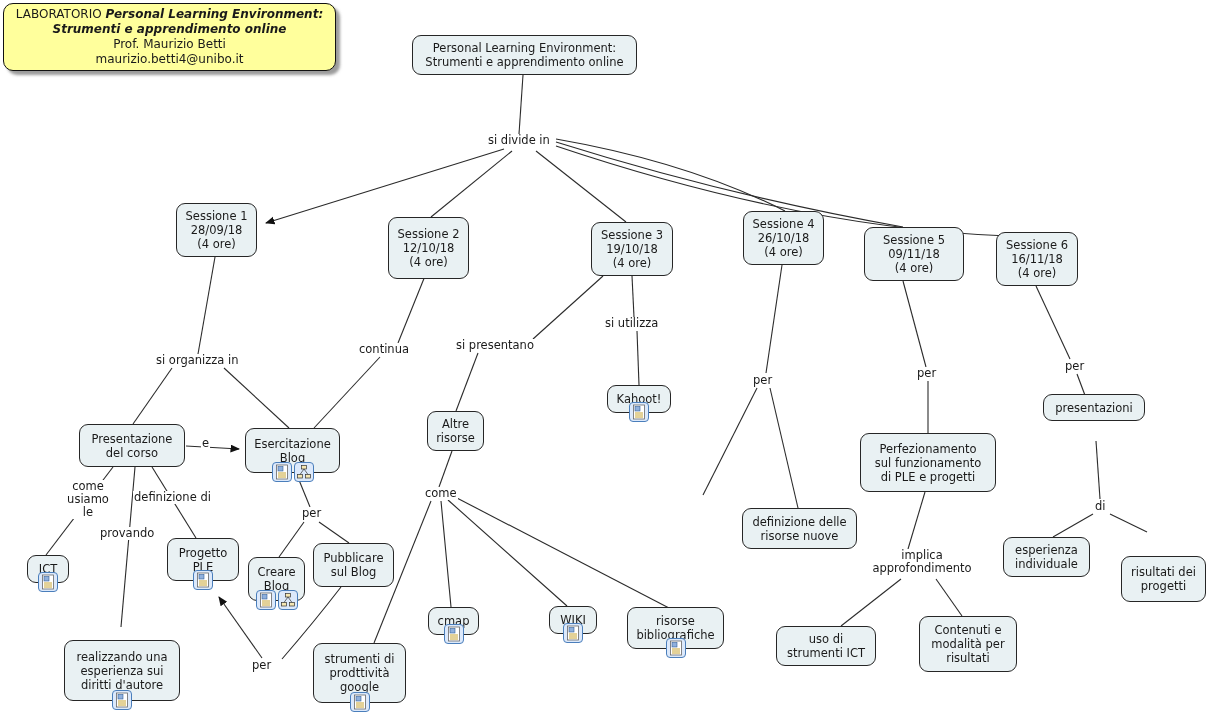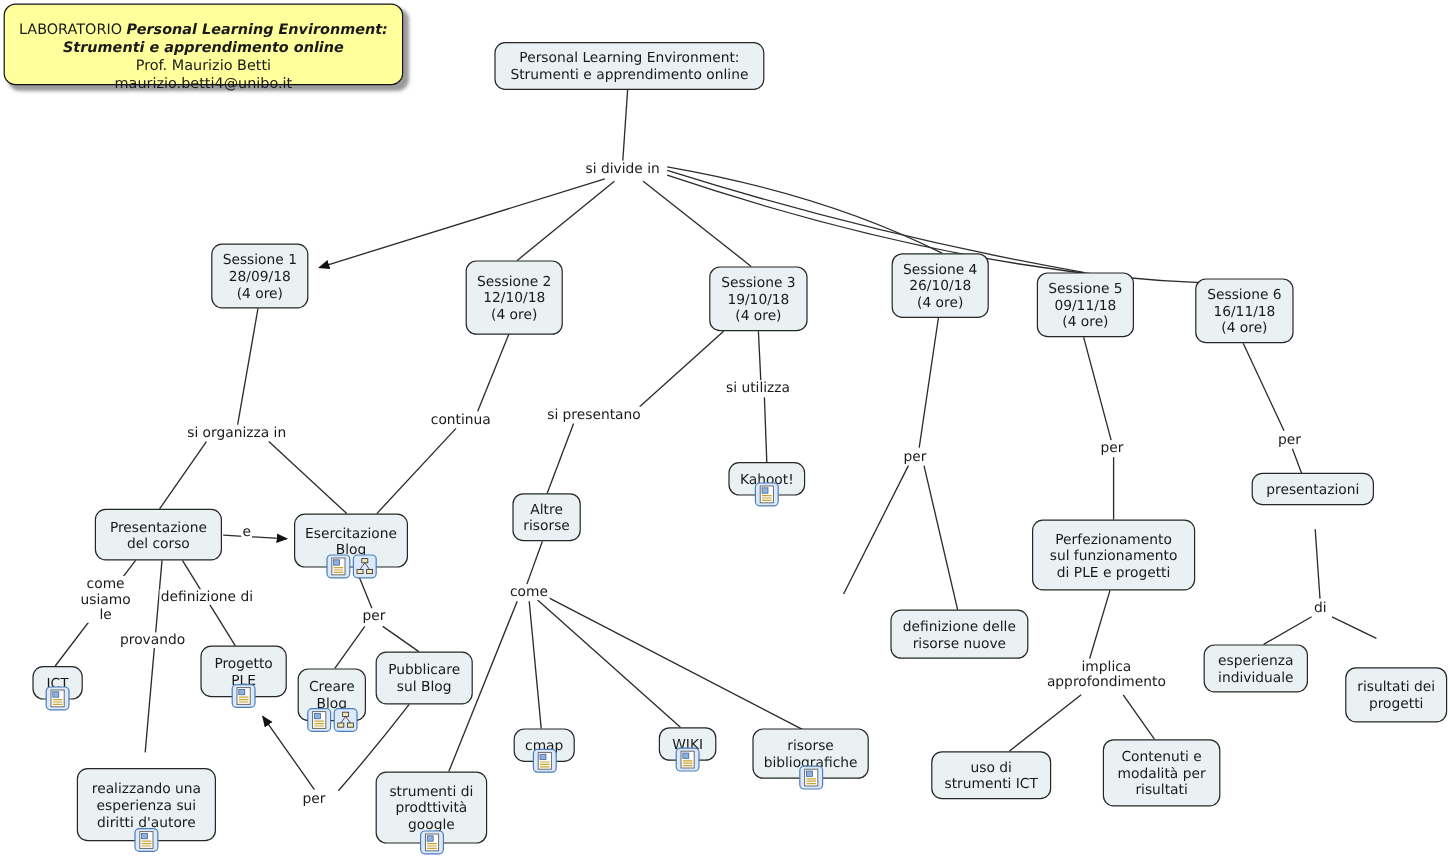--- a/index.html
+++ b/index.html
@@ -26,21 +26,21 @@
   }
   .ricon svg { display:block; width:100%; height:100%; }
   .lbl {
     position:absolute; font-size:11.5px; line-height:13px; background:#ffffff;
     white-space:pre-line; text-align:center; padding:0 1px;
   }
   #legend {
     position:absolute; left:3px; top:3px; width:333px; height:68px;
     background:#ffff9c; border:1.5px solid #111; border-radius:10px;
     box-shadow:4px 4px 3px rgba(130,130,130,.8);
-    text-align:center; font-size:12px; line-height:15px; padding-top:13px;
+    text-align:center; font-size:12px; line-height:15px; padding-top:3px;
   }
   #legend b i { letter-spacing:0; }
 </style>
 </head>
 <body>
 
 <div id="canvas">
 
   <svg id="wires" viewBox="0 0 1208 715" xmlns="http://www.w3.org/2000/svg">
     <defs>
@@ -110,21 +110,21 @@
 (4 ore)</span></div>
   <div class="node" style="left:388px;top:217px;width:81px;height:62px"><span class="nt">Sessione 2
 12/10/18
 (4 ore)</span></div>
   <div class="node" style="left:591px;top:222px;width:82px;height:54px"><span class="nt">Sessione 3
 19/10/18
 (4 ore)</span></div>
   <div class="node" style="left:743px;top:211px;width:81px;height:54px"><span class="nt">Sessione 4
 26/10/18
 (4 ore)</span></div>
-  <div class="node" style="left:864px;top:227px;width:81px;height:54px"><span class="nt">Sessione 5
+  <div class="node" style="left:864px;top:227px;width:100px;height:54px"><span class="nt">Sessione 5
 09/11/18
 (4 ore)</span></div>
   <div class="node" style="left:996px;top:232px;width:82px;height:54px"><span class="nt">Sessione 6
 16/11/18
 (4 ore)</span></div>
 
   <div class="node" style="left:79px;top:424px;width:106px;height:43px"><span class="nt">Presentazione
 del corso</span></div>
 
   <div class="node" style="left:245px;top:428px;width:95px;height:45px">

